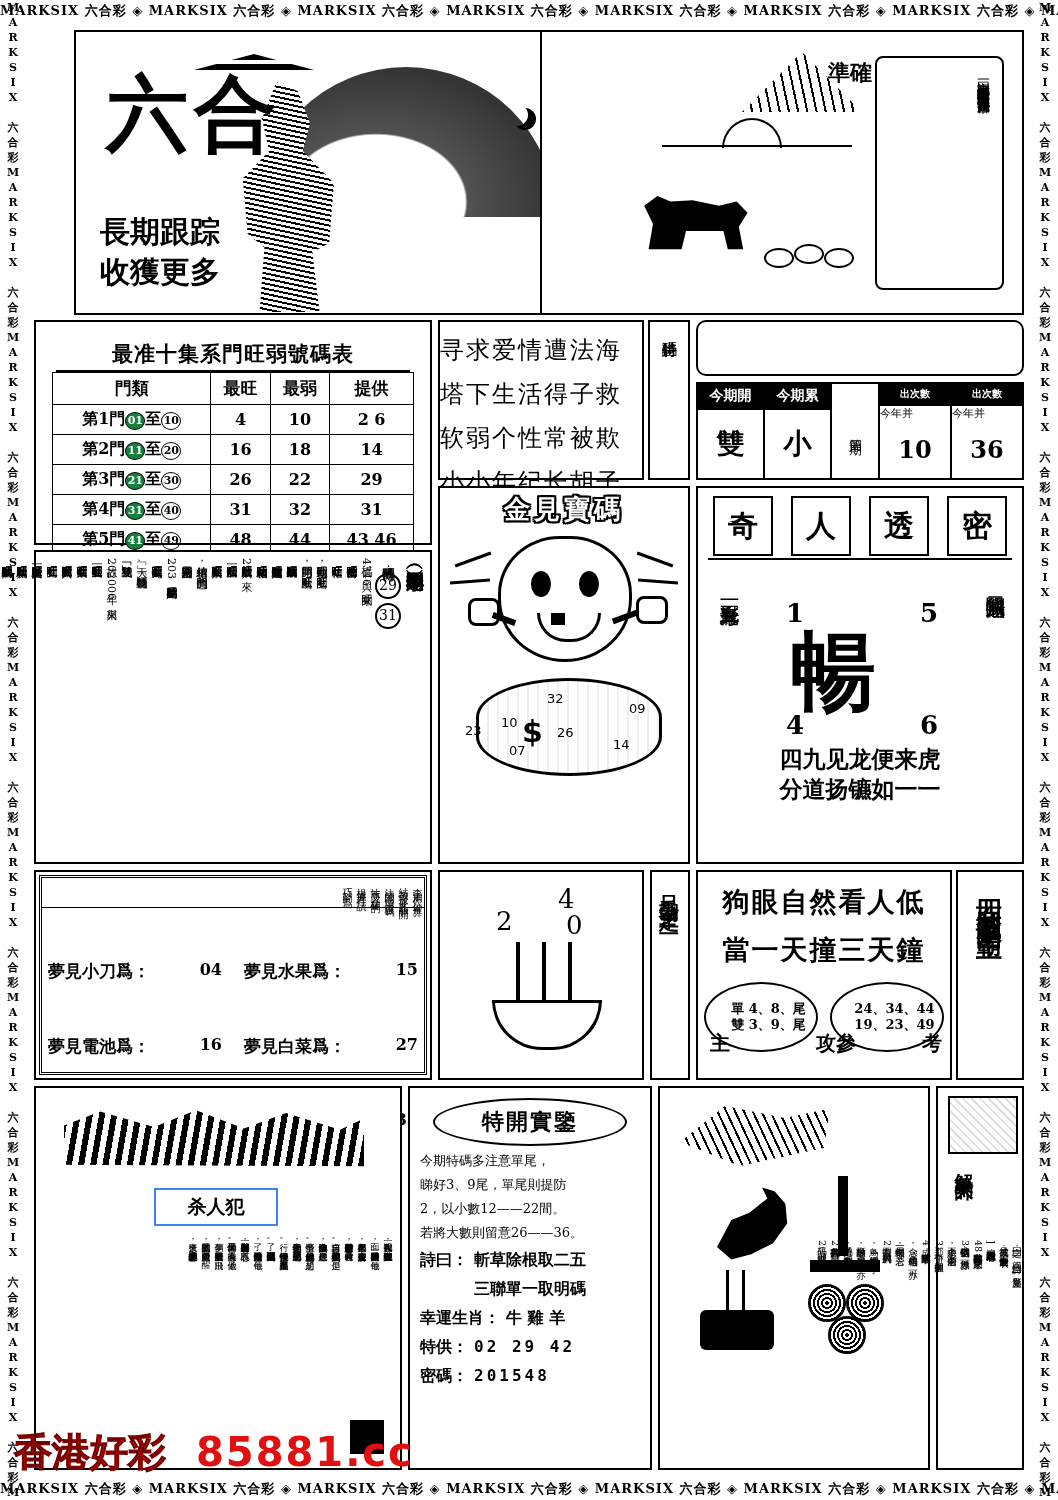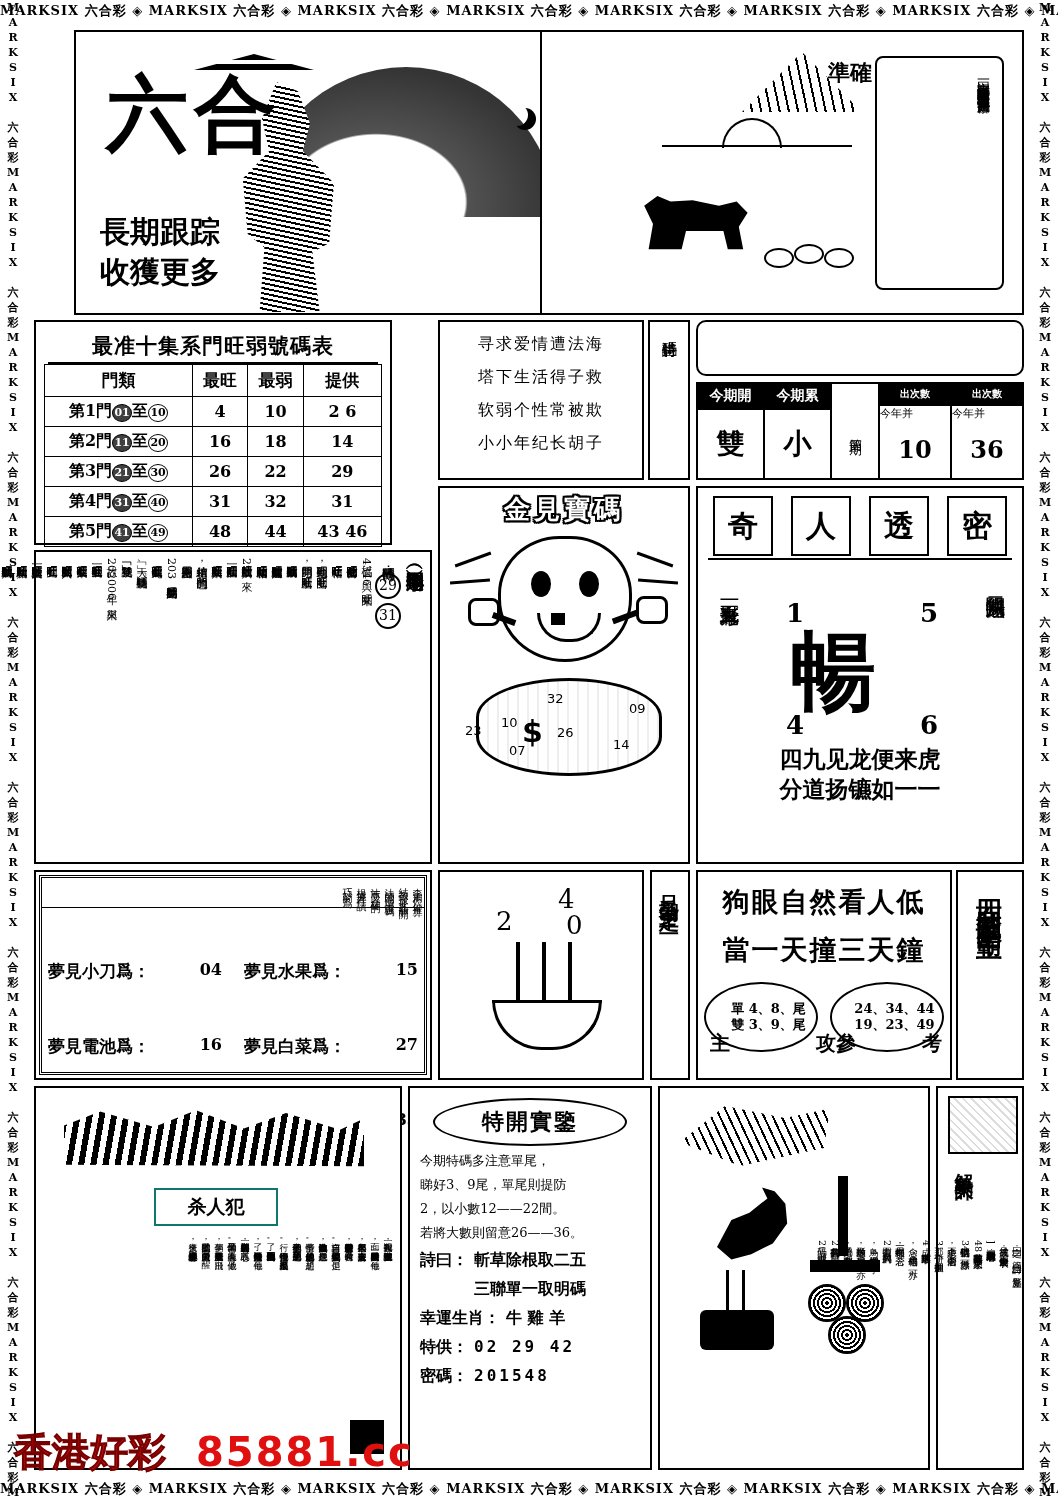--- a/index.html
+++ b/index.html
@@ -47,32 +47,32 @@
   .horizon{position:absolute;left:120px;top:113px;width:190px;height:2px;background:#000;}
   .dog{position:absolute;left:100px;top:150px;width:110px;height:70px;background:#000;
      clip-path:polygon(6% 96%,10% 60%,2% 34%,14% 20%,26% 28%,46% 26%,70% 34%,86% 28%,96% 44%,88% 64%,92% 96%,78% 96%,74% 70%,40% 70%,36% 96%);}
   .coins{position:absolute;left:222px;top:212px;width:90px;height:30px;}
   .coin{position:absolute;width:26px;height:16px;border:2px solid #000;border-radius:50%;}
   .zhunque{position:absolute;right:150px;top:26px;font-size:22px;font-weight:bold;font-family:"DejaVu Serif","Liberation Serif",serif;}
   .rays{position:absolute;left:200px;top:20px;width:120px;height:60px;
      background:repeating-linear-gradient(78deg,#000 0 2px,#fff 2px 9px);clip-path:polygon(0 100%,50% 0,100% 100%);}
 
   
-  #num-table{left:6px;top:296px;width:358px;height:225px;padding:8px;}
+  #num-table{left:6px;top:296px;width:398px;height:225px;padding:16px;}
   #num-table .ttl{text-align:center;font-size:21px;font-weight:bold;font-family:"DejaVu Serif","Liberation Serif",serif;
      letter-spacing:1px;border-bottom:2px solid #000;padding-bottom:2px;margin:2px 4px 0;}
   table.nt{width:100%;border-collapse:collapse;font-family:"DejaVu Serif","Liberation Serif",serif;}
   table.nt td,table.nt th{border:1px solid #000;font-size:16px;text-align:center;padding:4px 2px;font-weight:bold;}
   table.nt th{font-size:17px;}
   .circ{display:inline-block;min-width:16px;height:16px;line-height:16px;border:1px solid #000;border-radius:50%;font-size:11px;padding:0 1px;}
-  .circ.blk{background:#404040;color:#fff;}
+  .circ.blk{background:#15803d;color:#fff;}
 
   
   #poem{left:410px;top:296px;width:206px;height:160px;}
-  #poem .ln{font-size:16px;font-family:Liberation Sans, sans-serif;text-align:center;margin-top:12px;letter-spacing:2px;}
+  #poem .ln{font-size:24px;font-family:Liberation Sans, sans-serif;margin-top:12px;letter-spacing:2px;}
   #poem-side{left:620px;top:296px;width:42px;height:160px;}
   #poem-side .v{writing-mode:vertical-rl;font-size:15px;margin:8px auto;display:block;text-align:center;font-family:"DejaVu Serif","Liberation Serif",serif;}
 
   
   #blank-box{left:668px;top:296px;width:328px;height:56px;border-radius:10px;}
 
   
   #parity{left:668px;top:358px;width:328px;height:98px;}
   .pgrid{display:flex;height:100%;}
   .pcell{border-right:2px solid #000;display:flex;flex-direction:column;}
@@ -165,21 +165,21 @@
 
   #simian{left:928px;top:846px;width:68px;height:210px;}
   #simian .v{writing-mode:vertical-rl;font-size:26px;font-weight:bold;margin:8px auto;display:block;text-align:center;
     font-family:"DejaVu Serif","Liberation Serif",serif;letter-spacing:6px;}
 
   
   #story{left:6px;top:1062px;width:368px;height:384px;overflow:hidden;}
   .brush{position:absolute;left:28px;top:18px;width:300px;height:70px;
      background:repeating-linear-gradient(100deg,#000 0 6px,#fff 6px 12px);
      clip-path:polygon(0 28%,12% 8%,30% 30%,44% 6%,60% 32%,74% 10%,92% 34%,100% 18%,100% 86%,0 84%);}
-  .killer-box{position:absolute;left:118px;top:100px;width:120px;height:34px;border:2px solid #0f766e;display:flex;align-items:center;
+  .killer-box{position:absolute;left:118px;top:100px;width:120px;height:34px;border:2px solid #3b82f6;display:flex;align-items:center;
      justify-content:center;font-size:19px;font-weight:bold;font-family:"DejaVu Serif","Liberation Serif",serif;}
   .story-text{position:absolute;left:10px;top:146px;width:348px;height:228px;display:flex;flex-direction:row-reverse;
      justify-content:flex-start;}
   .story-text .vcol{font-size:9px;line-height:11px;max-height:225px;}
   .seal{position:absolute;left:314px;bottom:14px;width:34px;height:34px;background:#000;}
 
   
   #tema{left:380px;top:1062px;width:244px;height:384px;}
   .tm-title{margin:10px auto 4px;width:190px;height:44px;border:2px solid #000;border-radius:50%;display:flex;align-items:center;
      justify-content:center;font-size:22px;font-weight:bold;font-family:"DejaVu Serif","Liberation Serif",serif;letter-spacing:2px;}

